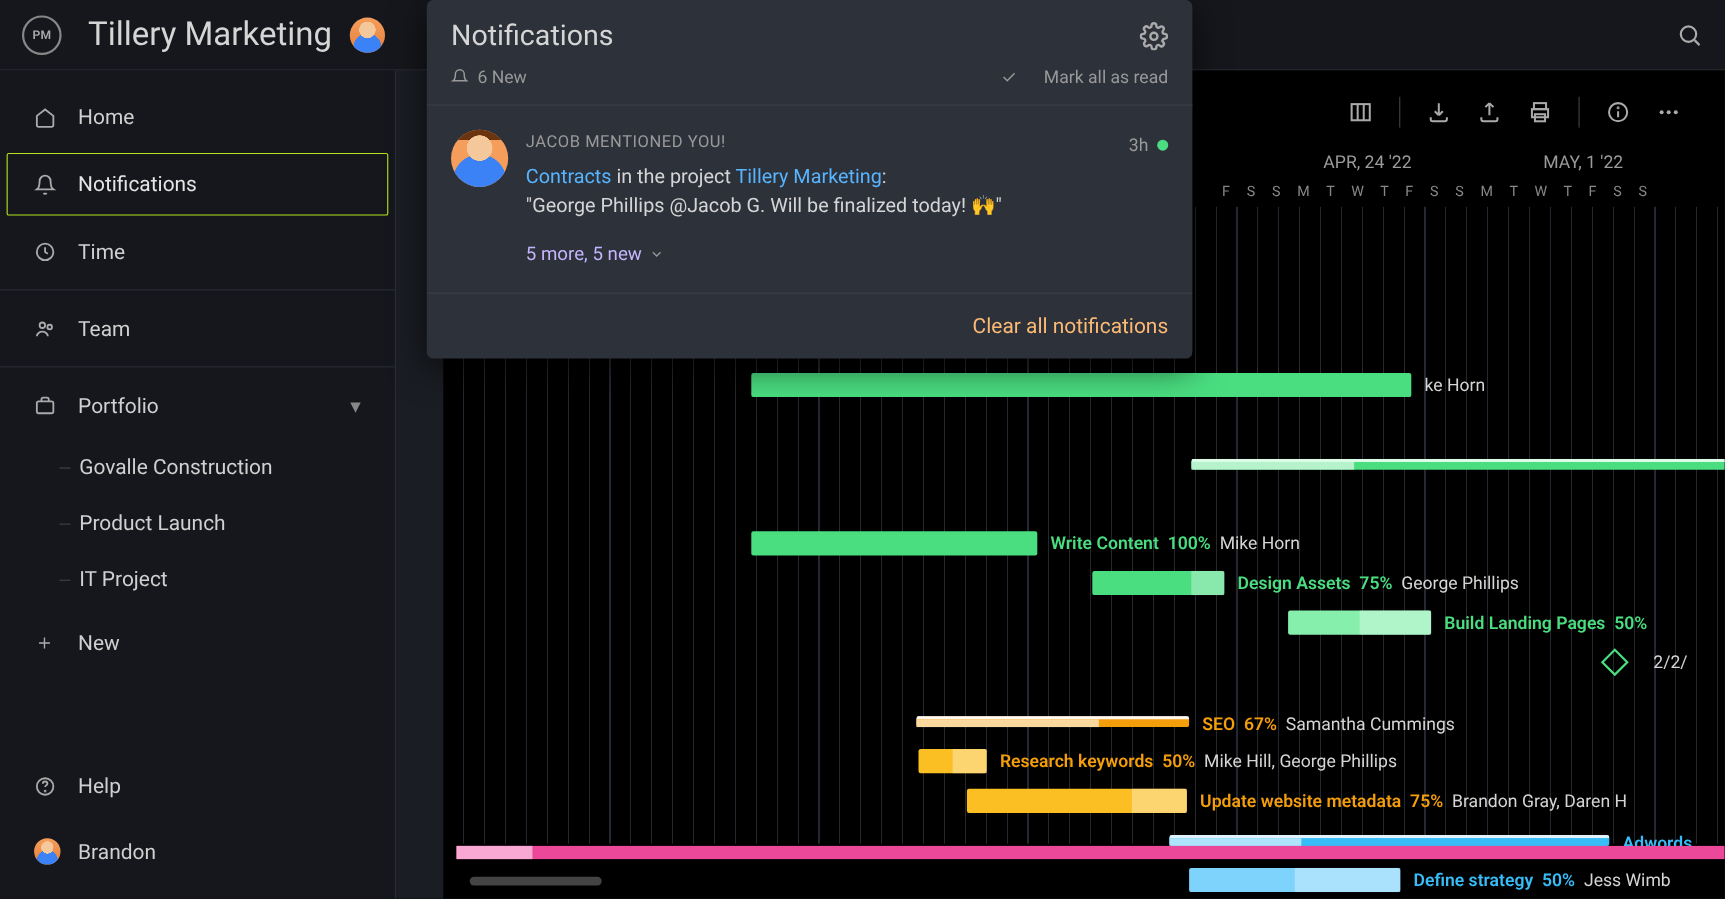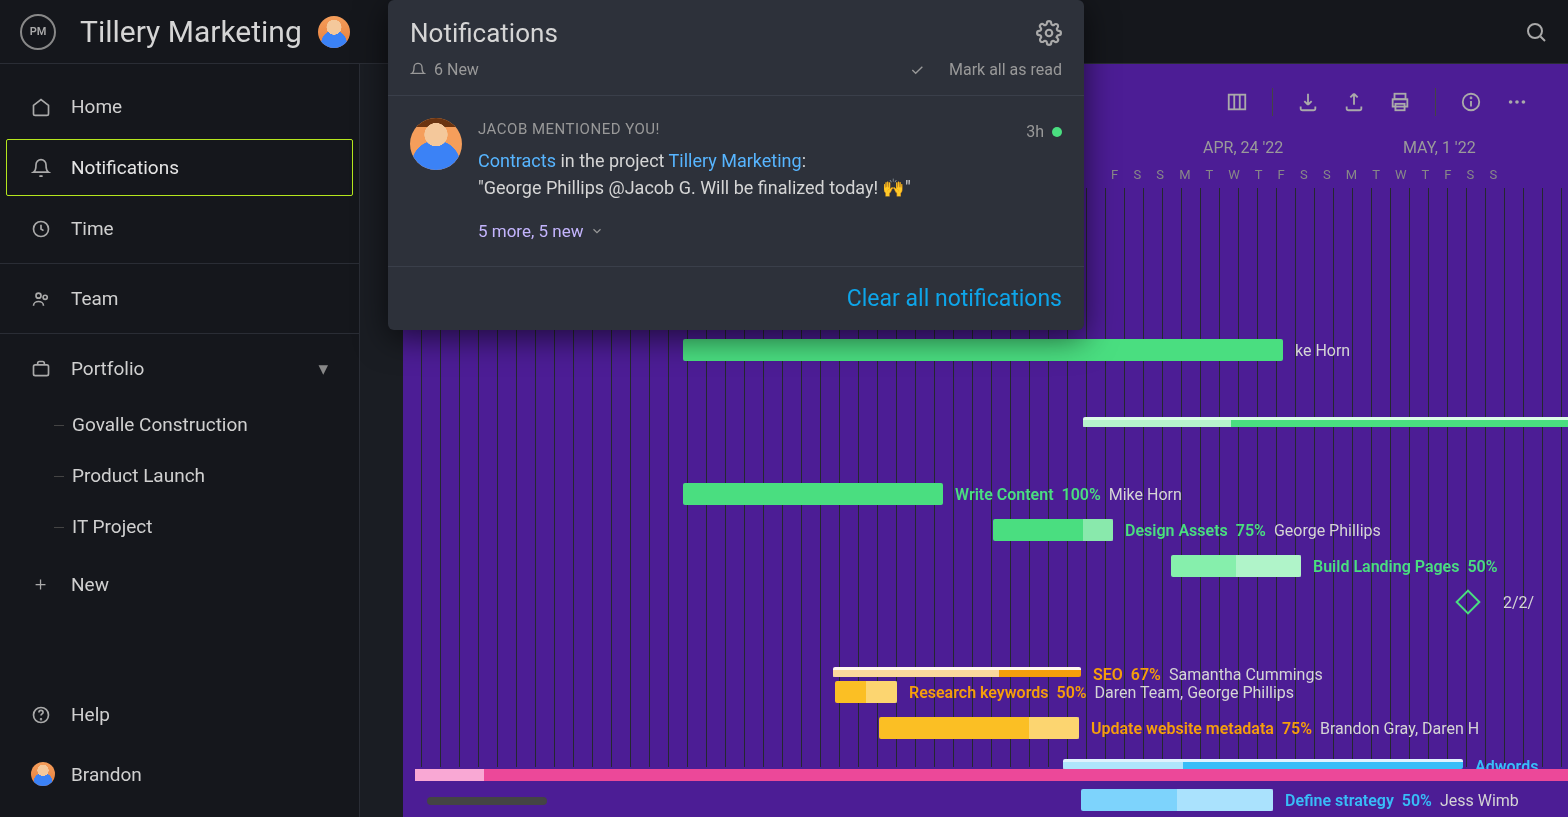--- a/index.html
+++ b/index.html
@@ -84,21 +84,21 @@
   cursor: pointer;
   position: relative;
 }
 .sub-item::before {
   content: ""; position: absolute; left: 6px; top: 50%;
   width: 10px; height: 1px; background: #444;
 }
 .divider { height: 1px; background: #2a2d35; margin: 4px 0; }
 .sidebar-footer { margin-top: auto; padding-bottom: 12px; }
 
-.main { flex: 1; position: relative; overflow: hidden; background: #4c1d95; }
+.main { flex: 1; position: relative; overflow: hidden; background: #000000; }
 
 .toolbar {
   position: absolute; top: 24px; right: 40px;
   display: flex; align-items: center; gap: 24px;
   color: #aaa;
 }
 .toolbar .sep { width: 1px; height: 28px; background: #444; }
 .toolbar svg { cursor: pointer; }
 
 .timeline-header {
@@ -186,21 +186,21 @@
 .notif-body { flex: 1; font-size: 18px; line-height: 1.5; }
 .notif-caption { font-size: 15px; color: #999; letter-spacing: 0.5px; margin-bottom: 6px; }
 .notif-time { color: #999; font-size: 16px; display: flex; align-items: center; gap: 8px; }
 .dot-green { width: 10px; height: 10px; background: #4ade80; border-radius: 50%; }
 .notif-link { color: #57b5ff; }
 .notif-more { color: #c4b5fd; font-size: 17px; margin-top: 18px; display: flex; align-items: center; gap: 6px; cursor: pointer; }
 .notif-footer {
   border-top: 1px solid #3a3f4a;
   padding: 18px 22px;
   text-align: right;
-  font-size: 23px; color: #0ea5e9;
+  font-size: 19px; color: #fdba74;
   cursor: pointer;
 }
 </style>
 </head>
 <body>
 
 <div class="topbar">
   <div class="logo">PM</div>
   <div class="project-title">Tillery Marketing</div>
   <div class="avatar-small"></div>
@@ -371,37 +371,37 @@
               <span>50%</span>
             </div>
           </div>
         </div>
         <div class="gantt-row" style="position: absolute; top: 396px; left: 0px; right: 0px;">
           <div class="milestone" style="left: 1056px;"></div>
           <div class="bar-label" style="left: 1088px; position: absolute; transform: translateY(-50%); top: 50%;">
             <span class="assignee">2/2/</span>
           </div>
         </div>
-        <div class="gantt-row" style="position: absolute; top: 466px; left: 0px; right: 0px;">
+        <div class="gantt-row" style="position: absolute; top: 450px; left: 0px; right: 0px;">
           <div class="bar header-bar" style="left: 430px; width: 248px; background: rgb(245, 158, 11); height: 10px; border-top: 3px solid rgb(255, 247, 237);">
             <div style="position: absolute; left: 0px; top: 0px; bottom: 0px; width: 67%; background: rgba(255, 255, 255, 0.6);"></div>
             <div class="bar-label" style="color: rgb(245, 158, 11);">
               <span>SEO</span>
               <span>67%</span>
               <span class="assignee">Samantha Cummings</span>
             </div>
           </div>
         </div>
         <div class="gantt-row" style="position: absolute; top: 486px; left: 0px; right: 0px;">
           <div class="bar" style="left: 432px; width: 62px; background: rgb(251, 191, 36);">
             <div style="position: absolute; right: 0px; top: 0px; bottom: 0px; width: 50%; background: rgba(255, 255, 255, 0.35);"></div>
             <div class="bar-label" style="color: rgb(245, 158, 11);">
               <span>Research keywords</span>
               <span>50%</span>
-              <span class="assignee">Daren Team, George Phillips</span>
+              <span class="assignee">Mike Hill, George Phillips</span>
             </div>
           </div>
         </div>
         <div class="gantt-row" style="position: absolute; top: 522px; left: 0px; right: 0px;">
           <div class="bar" style="left: 476px; width: 200px; background: rgb(251, 191, 36);">
             <div style="position: absolute; right: 0px; top: 0px; bottom: 0px; width: 25%; background: rgba(255, 255, 255, 0.35);"></div>
             <div class="bar-label" style="color: rgb(245, 158, 11);">
               <span>Update website metadata</span>
               <span>75%</span>
               <span class="assignee">Brandon Gray, Daren H</span>

